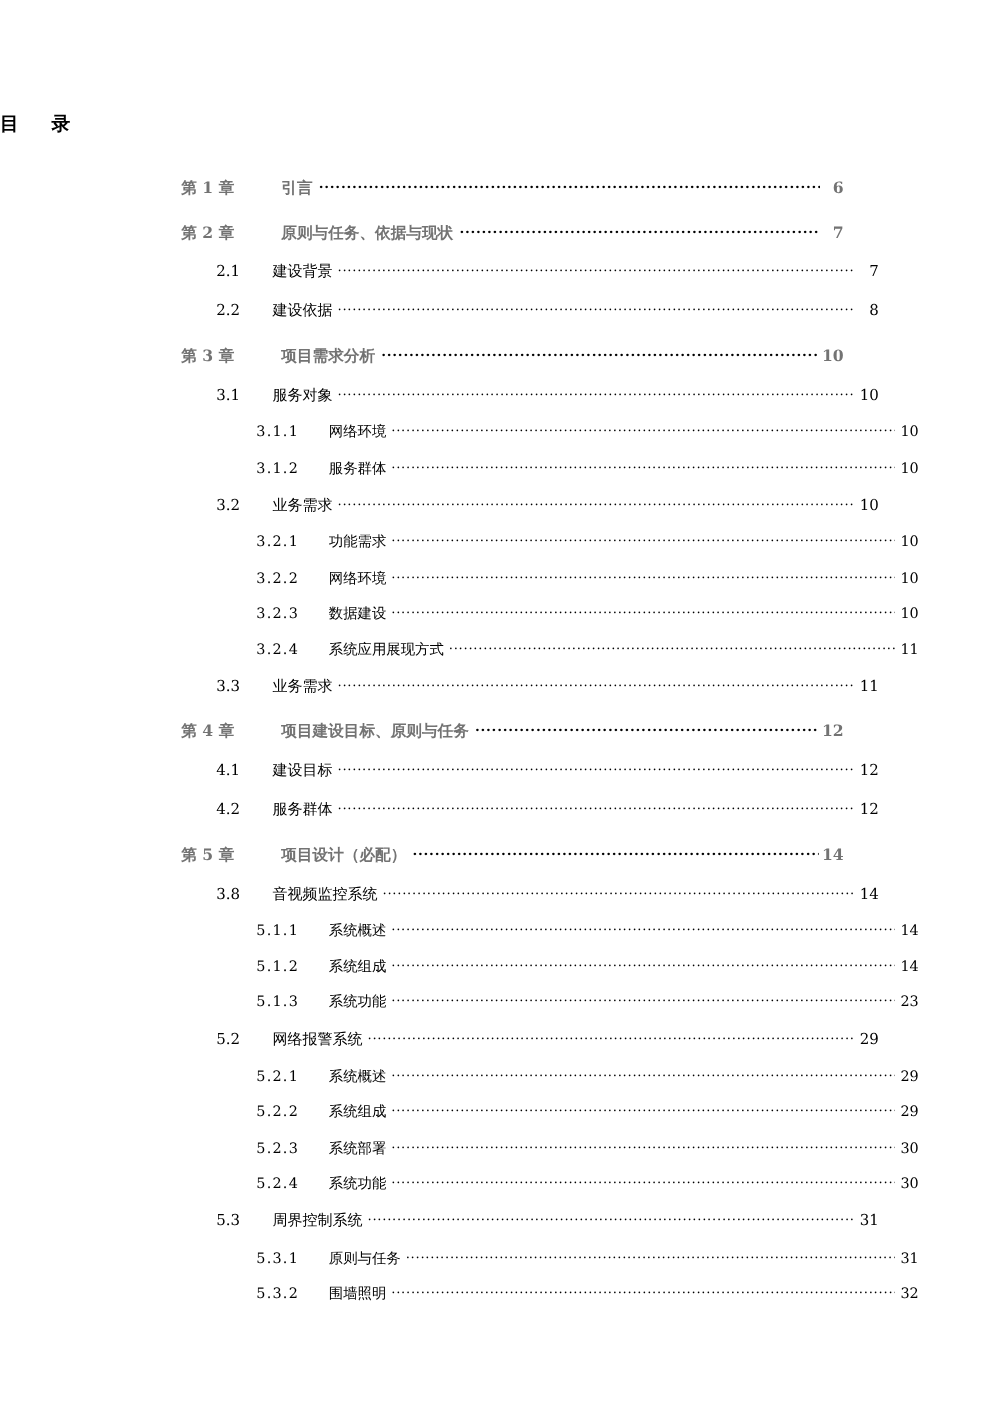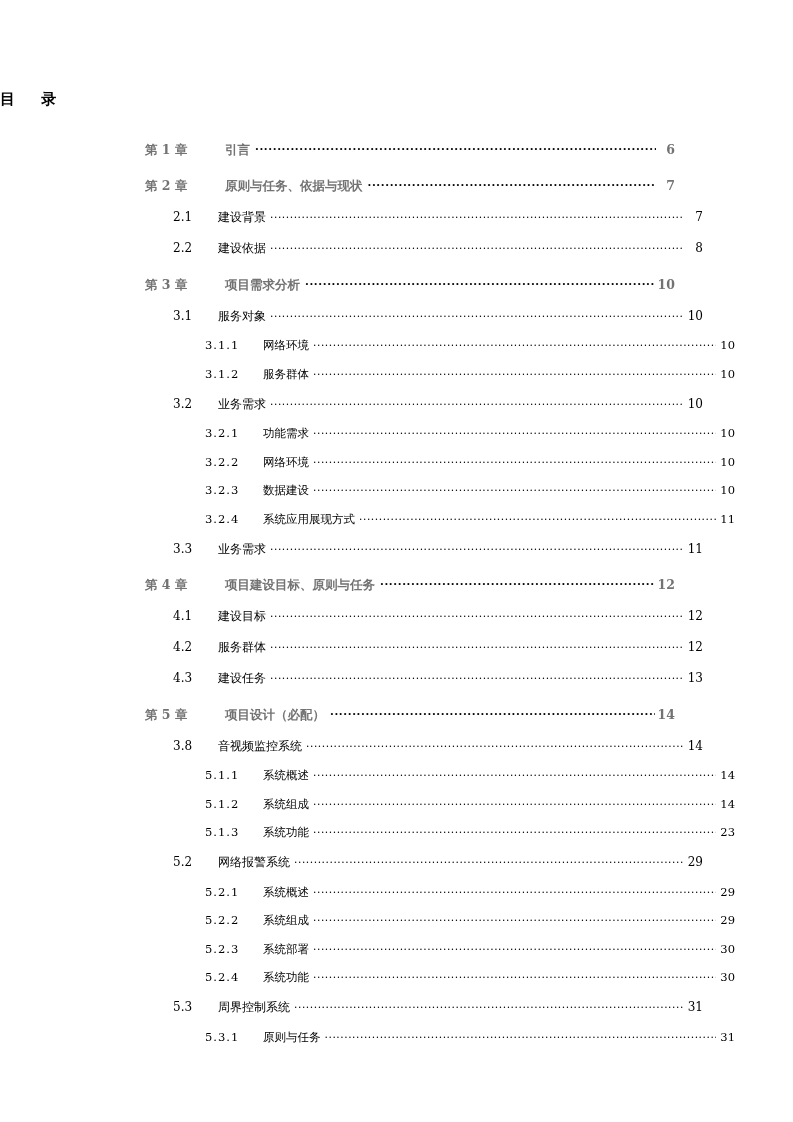--- a/index.html
+++ b/index.html
@@ -218,26 +218,20 @@
         <span class="label">建设目标</span>
         <span class="dots"></span>
         <span class="page-no">12</span>
       </div>
       <div class="row lvl2">
         <span class="num">4.2</span>
         <span class="label">服务群体</span>
         <span class="dots"></span>
         <span class="page-no">12</span>
       </div>
-      <div class="row lvl2">
-        <span class="num">4.3</span>
-        <span class="label">建设任务</span>
-        <span class="dots"></span>
-        <span class="page-no">13</span>
-      </div>
       <div class="row lvl1">
         <span class="num">第 5 章</span>
         <span class="label">项目设计（必配）</span>
         <span class="dots"></span>
         <span class="page-no">14</span>
       </div>
       <div class="row lvl2">
         <span class="num">3.8</span>
         <span class="label">音视频监控系统</span>
         <span class="dots"></span>
@@ -296,15 +290,21 @@
         <span class="label">周界控制系统</span>
         <span class="dots"></span>
         <span class="page-no">31</span>
       </div>
       <div class="row lvl3">
         <span class="num">5.3.1</span>
         <span class="label">原则与任务</span>
         <span class="dots"></span>
         <span class="page-no">31</span>
       </div>
+      <div class="row lvl3">
+        <span class="num">5.3.2</span>
+        <span class="label">围墙照明</span>
+        <span class="dots"></span>
+        <span class="page-no">32</span>
+      </div>
     </div>
 
 </div>
 
 </body></html>

